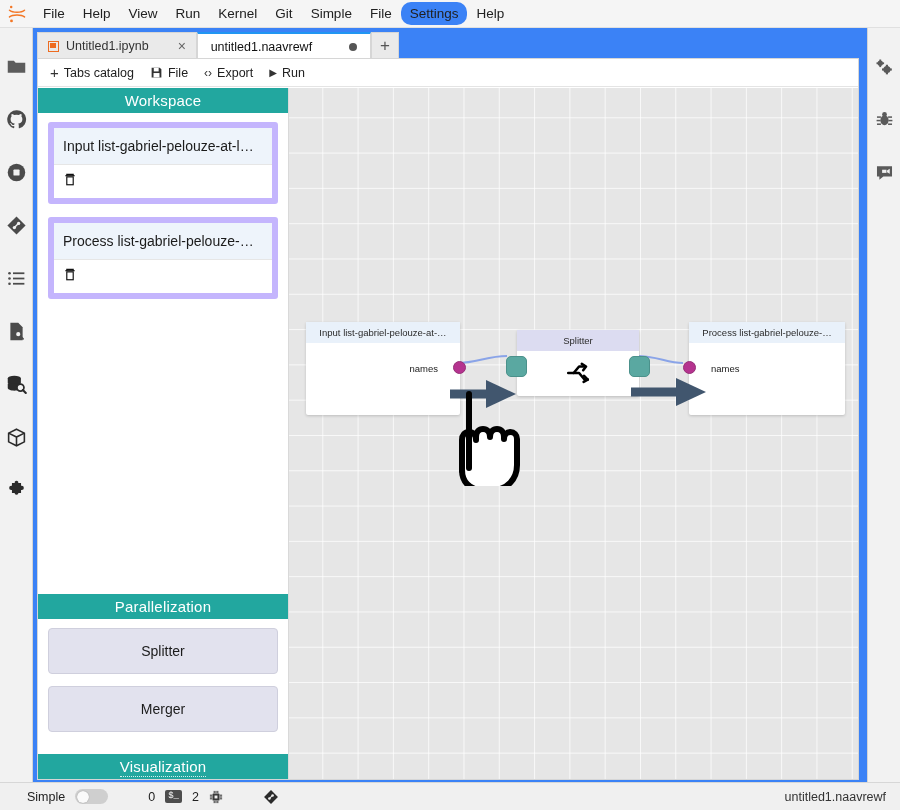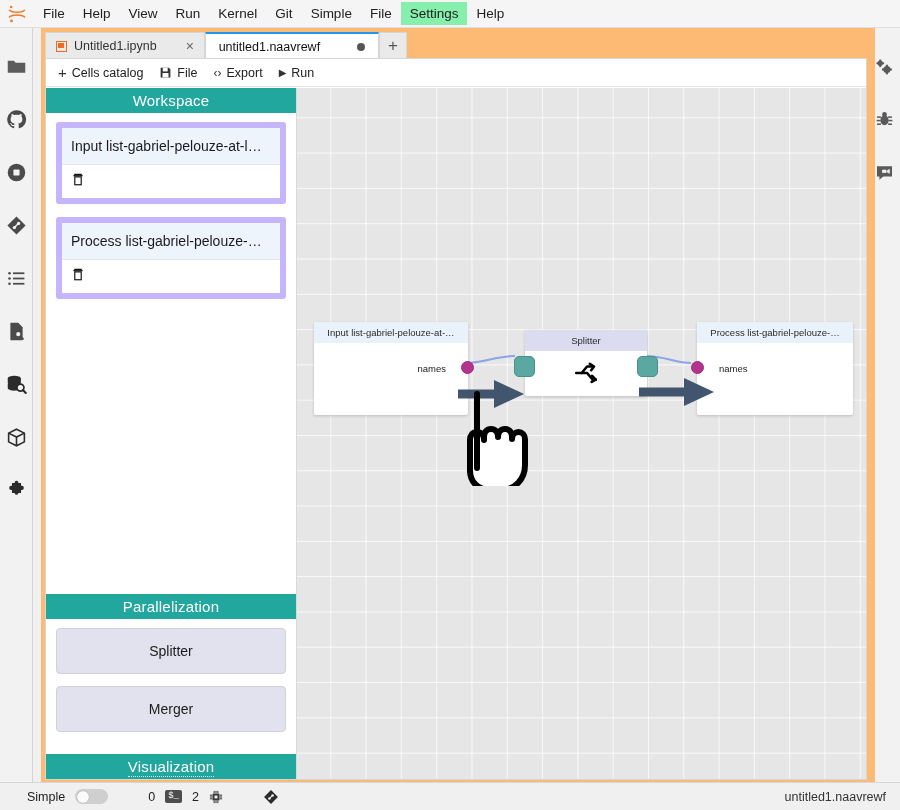--- a/index.html
+++ b/index.html
@@ -15,21 +15,21 @@
   .menubar {
     position: absolute; top: 0; left: 0; width: 900px; height: 28px;
     background: #f5f5f5; display: flex; align-items: center;
     border-bottom: 1px solid #e0e0e0;
   }
   .jp-logo { width: 34px; height: 28px; display: flex; align-items: center; justify-content: center; }
   .menu-item {
     font-size: 13.5px; color: #212121; padding: 5px 9px; line-height: 1;
     white-space: nowrap; cursor: default;
   }
-  .menu-item.active { background: #86efac; }
+  .menu-item.active { background: #3b82f6; border-radius: 10px; }
 
   
   .activitybar {
     position: absolute; left: 0; top: 28px; width: 33px; height: 754px;
     background: #f2f2f2; border-right: 1px solid #d4d4d4;
     display: flex; flex-direction: column; align-items: center; padding-top: 12px;
   }
   .act-icon {
     width: 33px; height: 53px; display: flex; align-items: center; justify-content: center;
     color: #555; cursor: pointer;
@@ -38,22 +38,21 @@
   
   .rightbar {
     position: absolute; right: 0; top: 28px; width: 33px; height: 754px;
     background: #f2f2f2; border-left: 1px solid #d4d4d4;
     display: flex; flex-direction: column; align-items: center; padding-top: 12px;
   }
 
   
   .dock {
     position: absolute; left: 33px; top: 28px; width: 834px; height: 780px;
-    background: #fdba74;
-    margin-left: 8px;
+    background: #3b82f6;
   }
   .tabbar {
     position: absolute; left: 4px; top: 3px; width: 826px; height: 28px;
     display: flex; align-items: flex-end;
   }
   .tab {
     height: 27px; display: flex; align-items: center; gap: 7px;
     padding: 0 10px; font-size: 12.5px; color: #333;
     background: #ececec; border: 1px solid #d6d6d6; border-bottom: none;
     cursor: pointer; position: relative; min-width: 90px;
@@ -306,21 +305,21 @@
         <span class="tab-dot"></span>
       </div>
       <div class="tab-add">+</div>
     </div>
 
     <div class="editor">
 
       <div class="toolbar">
         <div class="tb-btn">
           <span style="font-size:15px;color:#333">+</span>
-          <span>Cells catalog</span>
+          <span>Tabs catalog</span>
         </div>
         <div class="tb-btn">
           <span>
             <svg width="13" height="13" viewBox="0 0 24 24" fill="#333">
               <path d="M3 3h15l3 3v15H3z"></path>
                 <rect x="7" y="3.6" width="9" height="6.4" fill="#fff"></rect>
               <rect x="6.5" y="13" width="11" height="8" fill="#fff"></rect>
             </svg>
           </span>
           <span>File</span>

